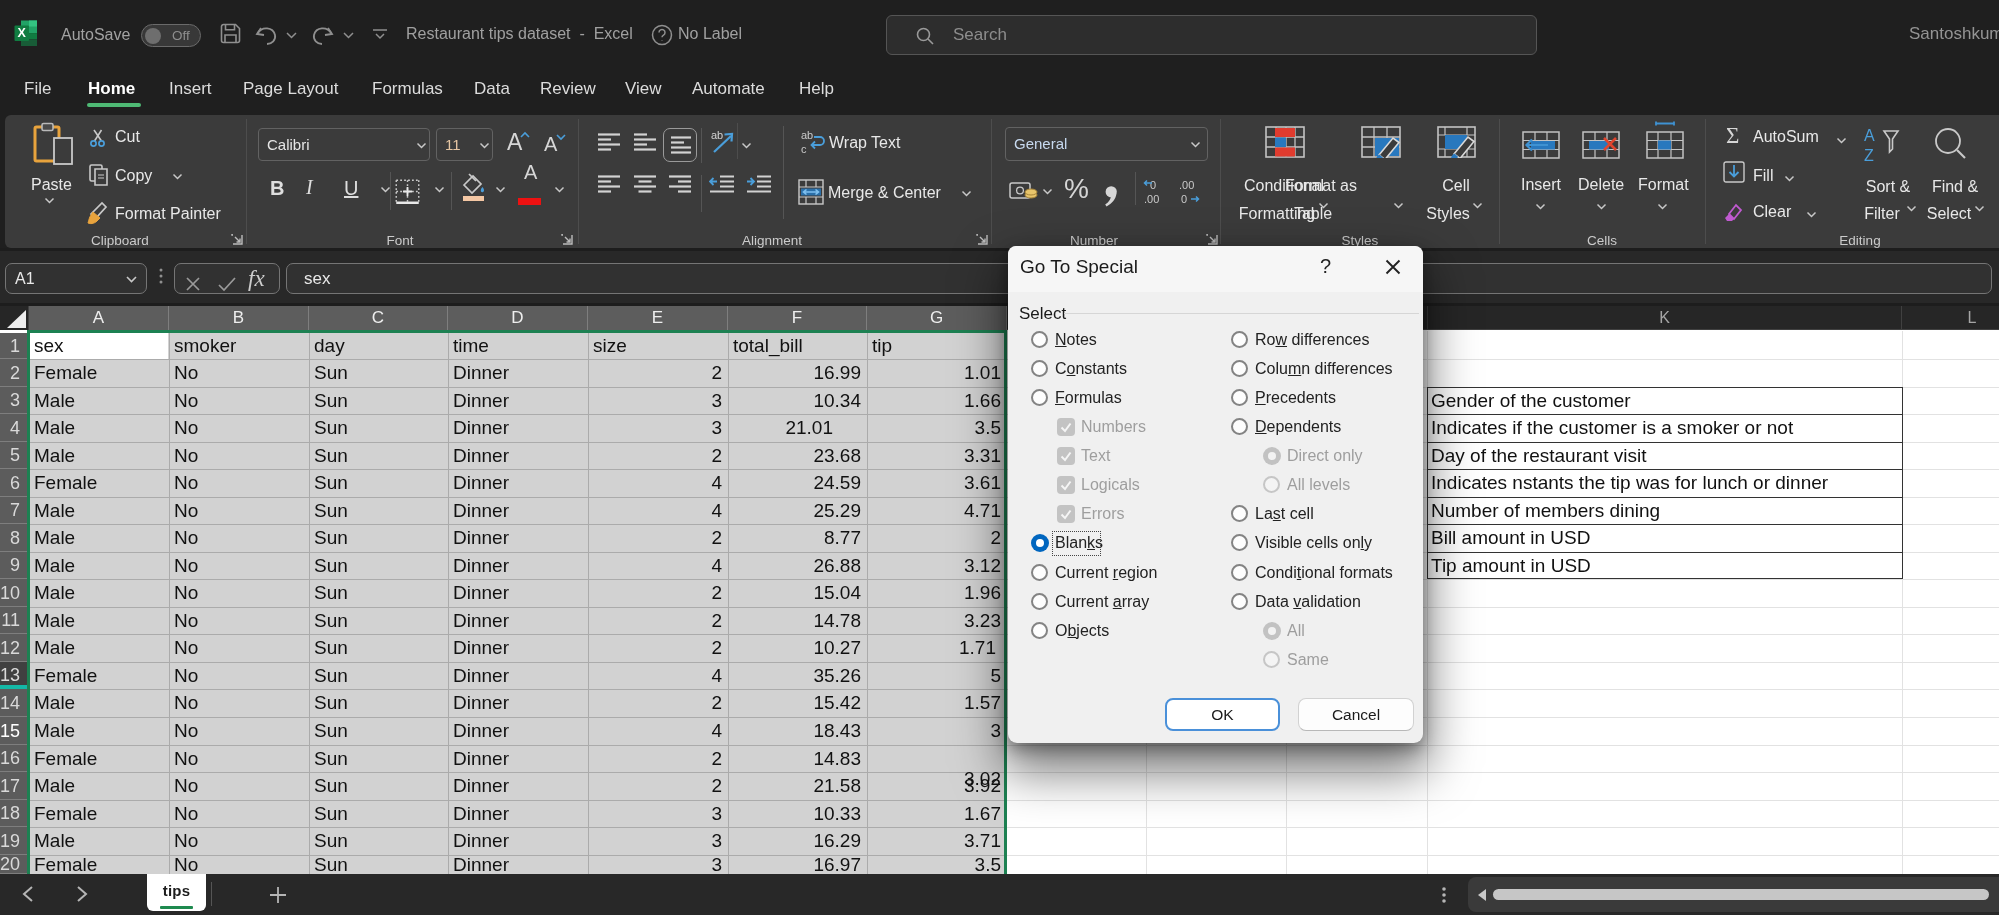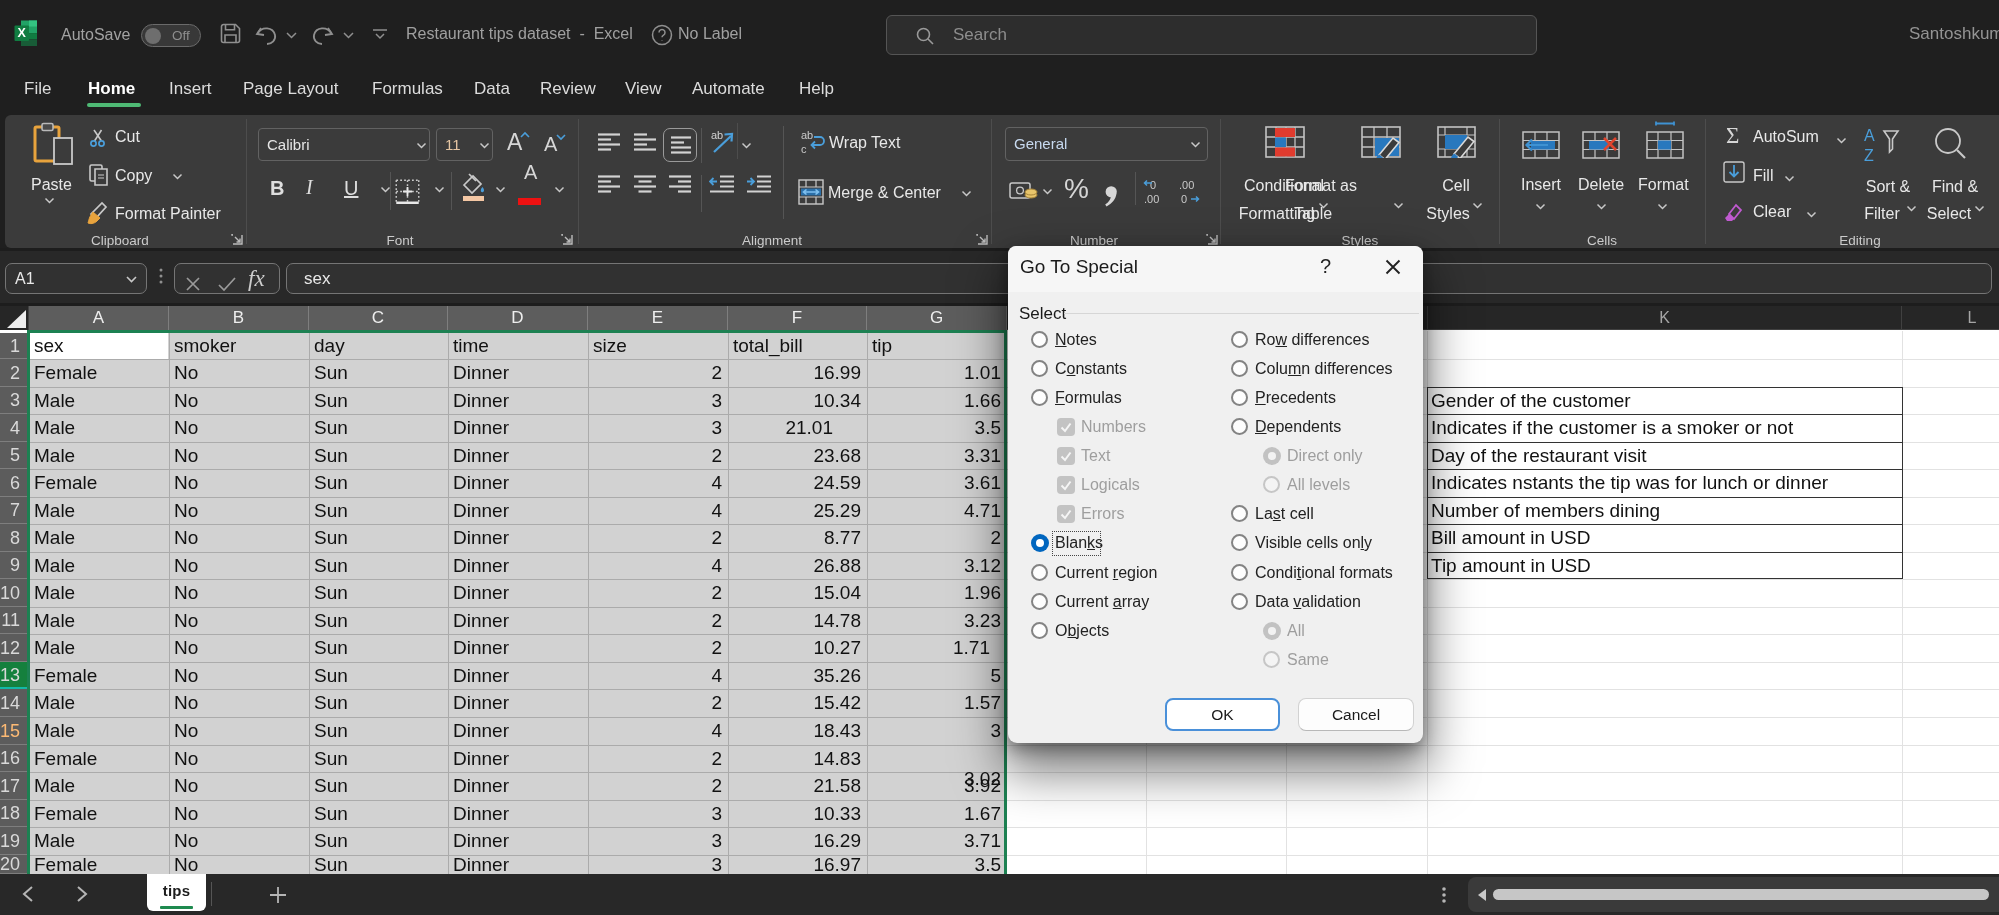--- a/index.html
+++ b/index.html
@@ -434,23 +434,23 @@
 <div class="ab" style="left:0;top:81px;width:27px;height:27px;background:#5c5c5c;color:#d9d9d9;font-size:18px;text-align:right;line-height:27px;padding-right:7px;border-bottom:1px solid #7e7e7e">3</div>
 <div class="ab" style="left:0;top:108px;width:27px;height:28px;background:#5c5c5c;color:#d9d9d9;font-size:18px;text-align:right;line-height:28px;padding-right:7px;border-bottom:1px solid #7e7e7e">4</div>
 <div class="ab" style="left:0;top:136px;width:27px;height:27px;background:#5c5c5c;color:#d9d9d9;font-size:18px;text-align:right;line-height:27px;padding-right:7px;border-bottom:1px solid #7e7e7e">5</div>
 <div class="ab" style="left:0;top:163px;width:27px;height:28px;background:#5c5c5c;color:#d9d9d9;font-size:18px;text-align:right;line-height:28px;padding-right:7px;border-bottom:1px solid #7e7e7e">6</div>
 <div class="ab" style="left:0;top:191px;width:27px;height:27px;background:#5c5c5c;color:#d9d9d9;font-size:18px;text-align:right;line-height:27px;padding-right:7px;border-bottom:1px solid #7e7e7e">7</div>
 <div class="ab" style="left:0;top:218px;width:27px;height:28px;background:#5c5c5c;color:#d9d9d9;font-size:18px;text-align:right;line-height:28px;padding-right:7px;border-bottom:1px solid #7e7e7e">8</div>
 <div class="ab" style="left:0;top:246px;width:27px;height:27px;background:#5c5c5c;color:#d9d9d9;font-size:18px;text-align:right;line-height:27px;padding-right:7px;border-bottom:1px solid #7e7e7e">9</div>
 <div class="ab" style="left:0;top:273px;width:27px;height:28px;background:#5c5c5c;color:#d9d9d9;font-size:18px;text-align:right;line-height:28px;padding-right:7px;border-bottom:1px solid #7e7e7e">10</div>
 <div class="ab" style="left:0;top:301px;width:27px;height:27px;background:#5c5c5c;color:#d9d9d9;font-size:18px;text-align:right;line-height:27px;padding-right:7px;border-bottom:1px solid #7e7e7e">11</div>
 <div class="ab" style="left:0;top:328px;width:27px;height:28px;background:#5c5c5c;color:#d9d9d9;font-size:18px;text-align:center;line-height:28px;padding-right:7px;border-bottom:1px solid #7e7e7e">12</div>
-<div class="ab" style="left:0;top:356px;width:27px;height:27px;background:#15803d;color:#d9d9d9;font-size:18px;text-align:right;line-height:27px;padding-right:25px;border-bottom:2px solid #14b8a6">13</div>
+<div class="ab" style="left:0;top:356px;width:27px;height:27px;background:#404040;color:#d9d9d9;font-size:18px;text-align:right;line-height:27px;padding-right:25px;border-bottom:4px solid #14b8a6">13</div>
 <div class="ab" style="left:0;top:383px;width:27px;height:28px;background:#5c5c5c;color:#d9d9d9;font-size:18px;text-align:right;line-height:28px;padding-right:7px;border-bottom:1px solid #7e7e7e">14</div>
-<div class="ab" style="left:0;top:411px;width:27px;height:28px;background:#5c5c5c;color:#fdba74;font-size:18px;text-align:center;line-height:28px;padding-right:7px;border-bottom:1px solid #7e7e7e">15</div>
+<div class="ab" style="left:0;top:411px;width:27px;height:28px;background:#5c5c5c;color:#ffffff;font-size:18px;text-align:center;line-height:28px;padding-right:7px;border-bottom:1px solid #7e7e7e">15</div>
 <div class="ab" style="left:0;top:439px;width:27px;height:27px;background:#5c5c5c;color:#d9d9d9;font-size:18px;text-align:right;line-height:27px;padding-right:7px;border-bottom:1px solid #7e7e7e">16</div>
 <div class="ab" style="left:0;top:466px;width:27px;height:28px;background:#5c5c5c;color:#d9d9d9;font-size:18px;text-align:right;line-height:28px;padding-right:7px;border-bottom:1px solid #7e7e7e">17</div>
 <div class="ab" style="left:0;top:494px;width:27px;height:27px;background:#5c5c5c;color:#d9d9d9;font-size:18px;text-align:right;line-height:27px;padding-right:7px;border-bottom:1px solid #7e7e7e">18</div>
 <div class="ab" style="left:0;top:521px;width:27px;height:28px;background:#5c5c5c;color:#d9d9d9;font-size:18px;text-align:right;line-height:28px;padding-right:7px;border-bottom:1px solid #7e7e7e">19</div>
 <div class="ab" style="left:0;top:549px;width:27px;height:19px;background:#5c5c5c;color:#d9d9d9;font-size:18px;text-align:right;line-height:19px;padding-right:7px;border-bottom:1px solid #7e7e7e">20</div>
 <div class="ab" style="left:1007px;top:53px;width:992px;height:1px;background:#e2e2e2"></div>
 <div class="ab" style="left:1007px;top:81px;width:992px;height:1px;background:#e2e2e2"></div>
 <div class="ab" style="left:1007px;top:108px;width:992px;height:1px;background:#e2e2e2"></div>
 <div class="ab" style="left:1007px;top:136px;width:992px;height:1px;background:#e2e2e2"></div>
 <div class="ab" style="left:1007px;top:163px;width:992px;height:1px;background:#e2e2e2"></div>
@@ -575,21 +575,21 @@
 <div class="cell" style="left:448px;top:301px;width:139px;height:27px;line-height:27px;padding-left:5px">Dinner</div>
 <div class="cell num" style="left:588px;top:301px;width:139px;height:27px;line-height:27px;padding-right:5px">2</div>
 <div class="cell num" style="left:728px;top:301px;width:138px;height:27px;line-height:27px;padding-right:5px">14.78</div>
 <div class="cell num" style="left:867px;top:301px;width:139px;height:27px;line-height:27px;padding-right:5px">3.23</div>
 <div class="cell" style="left:29px;top:328px;width:139px;height:28px;line-height:28px;padding-left:5px">Male</div>
 <div class="cell" style="left:169px;top:328px;width:139px;height:28px;line-height:28px;padding-left:5px">No</div>
 <div class="cell" style="left:309px;top:328px;width:138px;height:28px;line-height:28px;padding-left:5px">Sun</div>
 <div class="cell" style="left:448px;top:328px;width:139px;height:28px;line-height:28px;padding-left:5px">Dinner</div>
 <div class="cell num" style="left:588px;top:328px;width:139px;height:28px;line-height:28px;padding-right:5px">2</div>
 <div class="cell num" style="left:728px;top:328px;width:138px;height:28px;line-height:28px;padding-right:5px">10.27</div>
-<div class="cell num" style="left:867px;top:328px;width:139px;height:28px;line-height:28px;padding-right:16px">1.71</div>
+<div class="cell num" style="left:867px;top:328px;width:139px;height:28px;line-height:28px;padding-right:10px">1.71</div>
 <div class="cell" style="left:29px;top:356px;width:139px;height:27px;line-height:27px;padding-left:5px">Female</div>
 <div class="cell" style="left:169px;top:356px;width:139px;height:27px;line-height:27px;padding-left:5px">No</div>
 <div class="cell" style="left:309px;top:356px;width:138px;height:27px;line-height:27px;padding-left:5px">Sun</div>
 <div class="cell" style="left:448px;top:356px;width:139px;height:27px;line-height:27px;padding-left:5px">Dinner</div>
 <div class="cell num" style="left:588px;top:356px;width:139px;height:27px;line-height:27px;padding-right:5px">4</div>
 <div class="cell num" style="left:728px;top:356px;width:138px;height:27px;line-height:27px;padding-right:5px">35.26</div>
 <div class="cell num" style="left:867px;top:356px;width:139px;height:27px;line-height:27px;padding-right:5px">5</div>
 <div class="cell" style="left:29px;top:383px;width:139px;height:28px;line-height:28px;padding-left:5px">Male</div>
 <div class="cell" style="left:169px;top:383px;width:139px;height:28px;line-height:28px;padding-left:5px">No</div>
 <div class="cell" style="left:309px;top:383px;width:138px;height:28px;line-height:28px;padding-left:5px">Sun</div>

